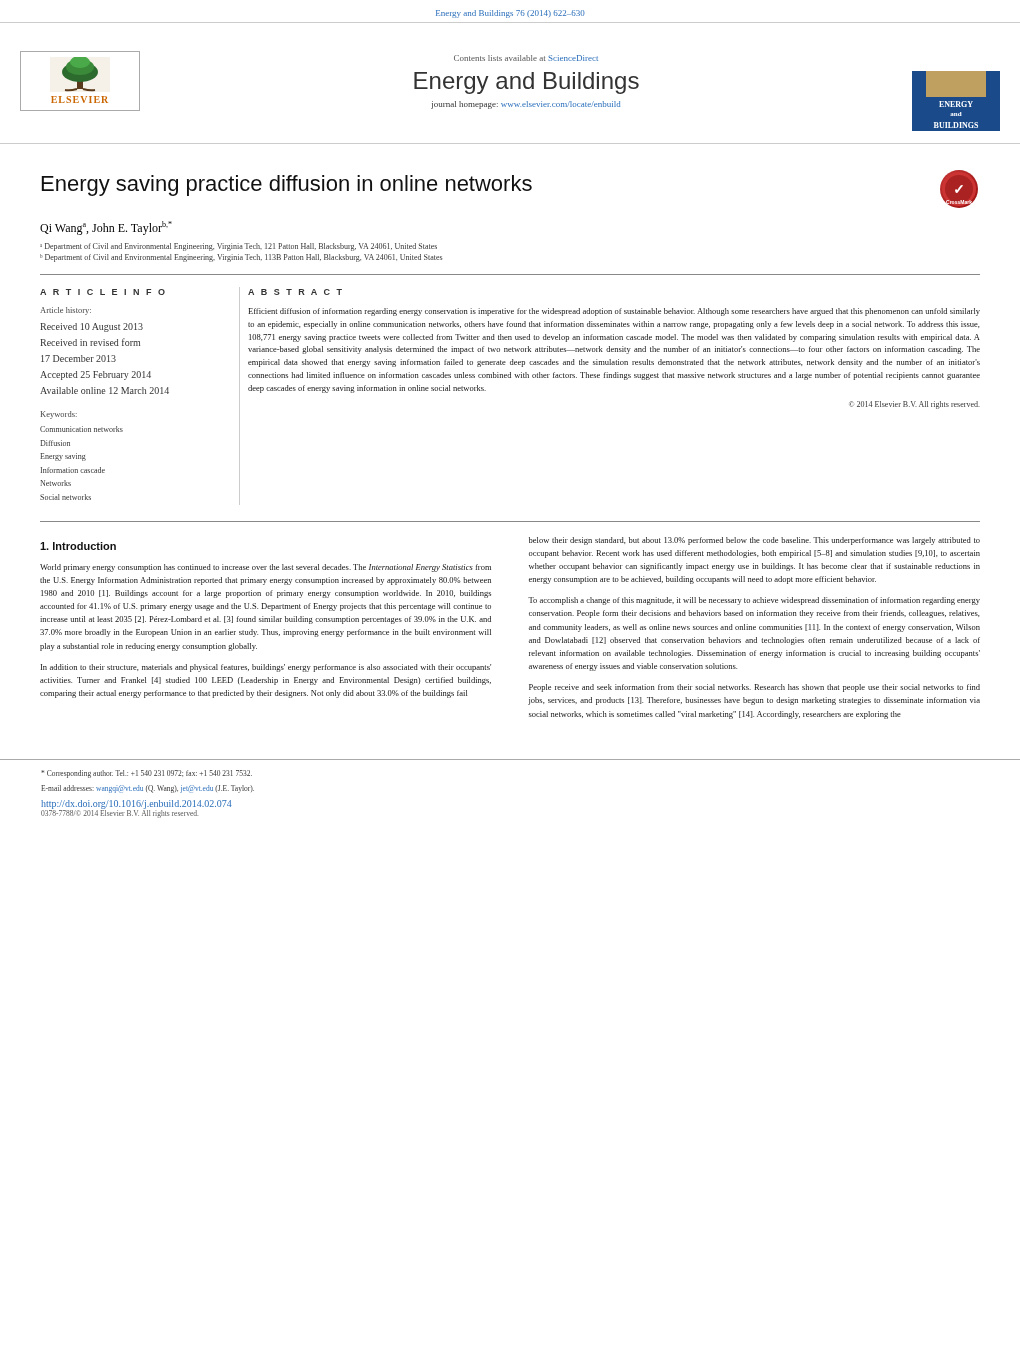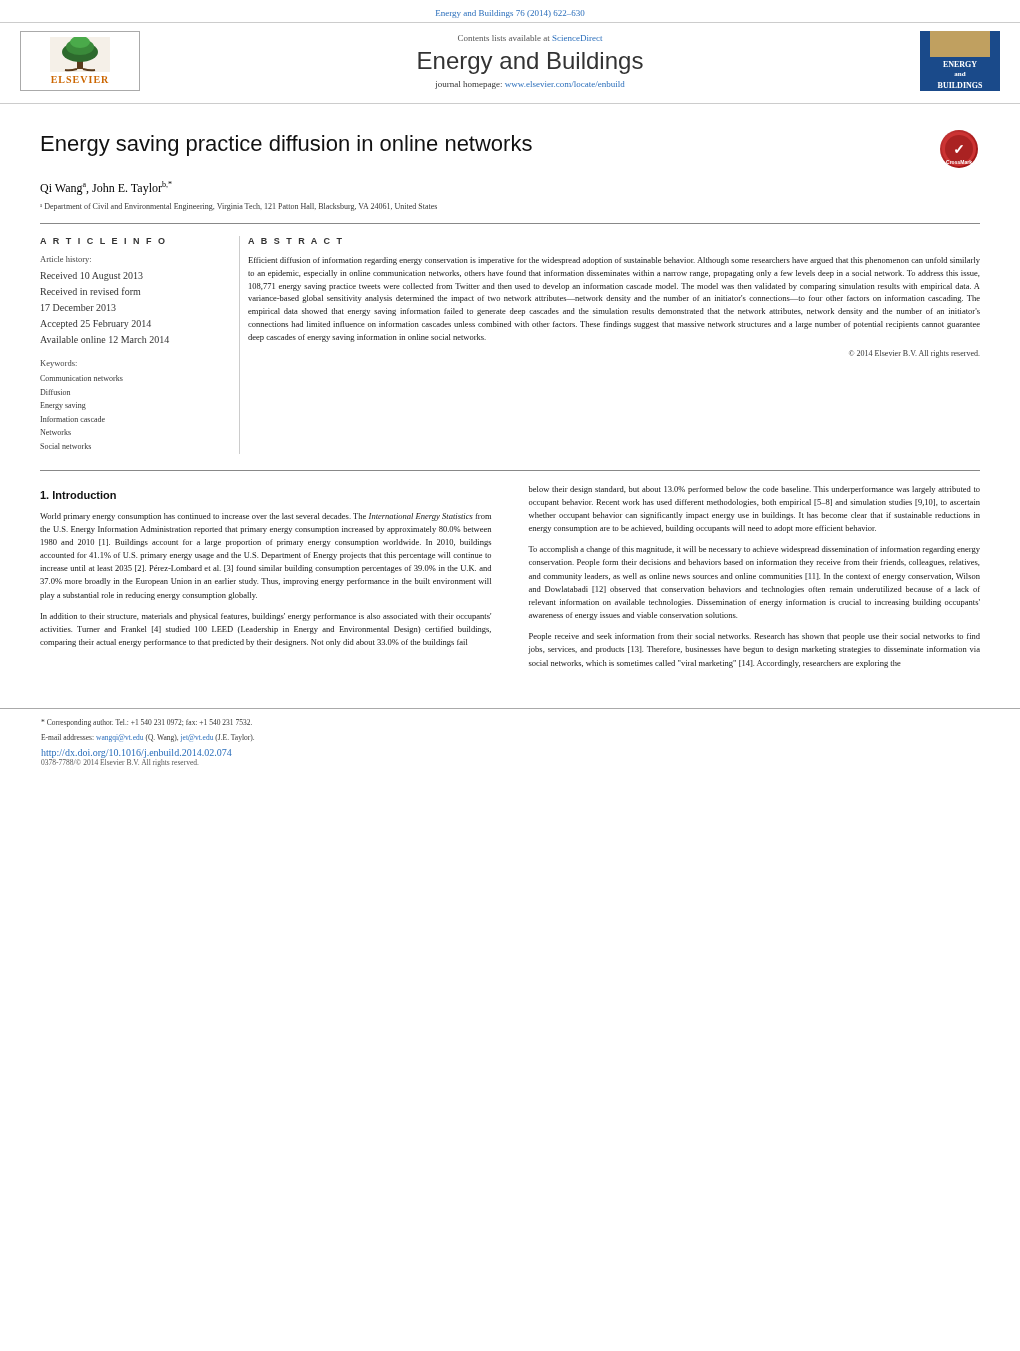--- a/index.html
+++ b/index.html
@@ -71,32 +71,33 @@
     }
     .journal-homepage a { color: #2a6ebb; text-decoration: none; }
     .contents-avail {
       font-size: 9px;
       color: #555;
       margin-bottom: 4px;
     }
     .contents-avail a { color: #2a6ebb; text-decoration: none; }
 
     .energy-buildings-logo {
-      width: 80px;
+      width: 88px;
       height: 60px;
       background: #1a4a8a;
       display: flex;
       flex-direction: column;
       align-items: center;
       justify-content: center;
       color: #fff;
       font-size: 7px;
       font-weight: bold;
       text-align: center;
       line-height: 1.4;
+      margin-top: 40px;
     }
     .eb-logo-text-energy { font-size: 8px; text-transform: uppercase; }
     .eb-logo-text-and { font-size: 7px; }
     .eb-logo-text-buildings { font-size: 8px; text-transform: uppercase; }
     .eb-logo-image {
       width: 60px;
       height: 30px;
       background: #c0a060;
       margin-bottom: 2px;
     }
@@ -330,20 +331,21 @@
       </div>
     </div>
   </div>
 
   <div class="authors-line">
     Qi Wang<sup class="author-super">a</sup>,
     John E. Taylor<sup class="author-super">b,*</sup>
   </div>
 
   <div class="affiliation-line">ᵃ Department of Civil and Environmental Engineering, Virginia Tech, 121 Patton Hall, Blacksburg, VA 24061, United States</div>
+  <div class="affiliation-line">ᵇ Department of Civil and Environmental Engineering, Virginia Tech, 113B Patton Hall, Blacksburg, VA 24061, United States</div>
 
   <hr class="section-divider">
 
   <div class="two-column-header">
 
     <div class="article-info-col">
       <div class="section-header-label">A R T I C L E   I N F O</div>
 
       <div class="article-history-label">Article history:</div>
       <div class="article-history-item">Received 10 August 2013</div>

